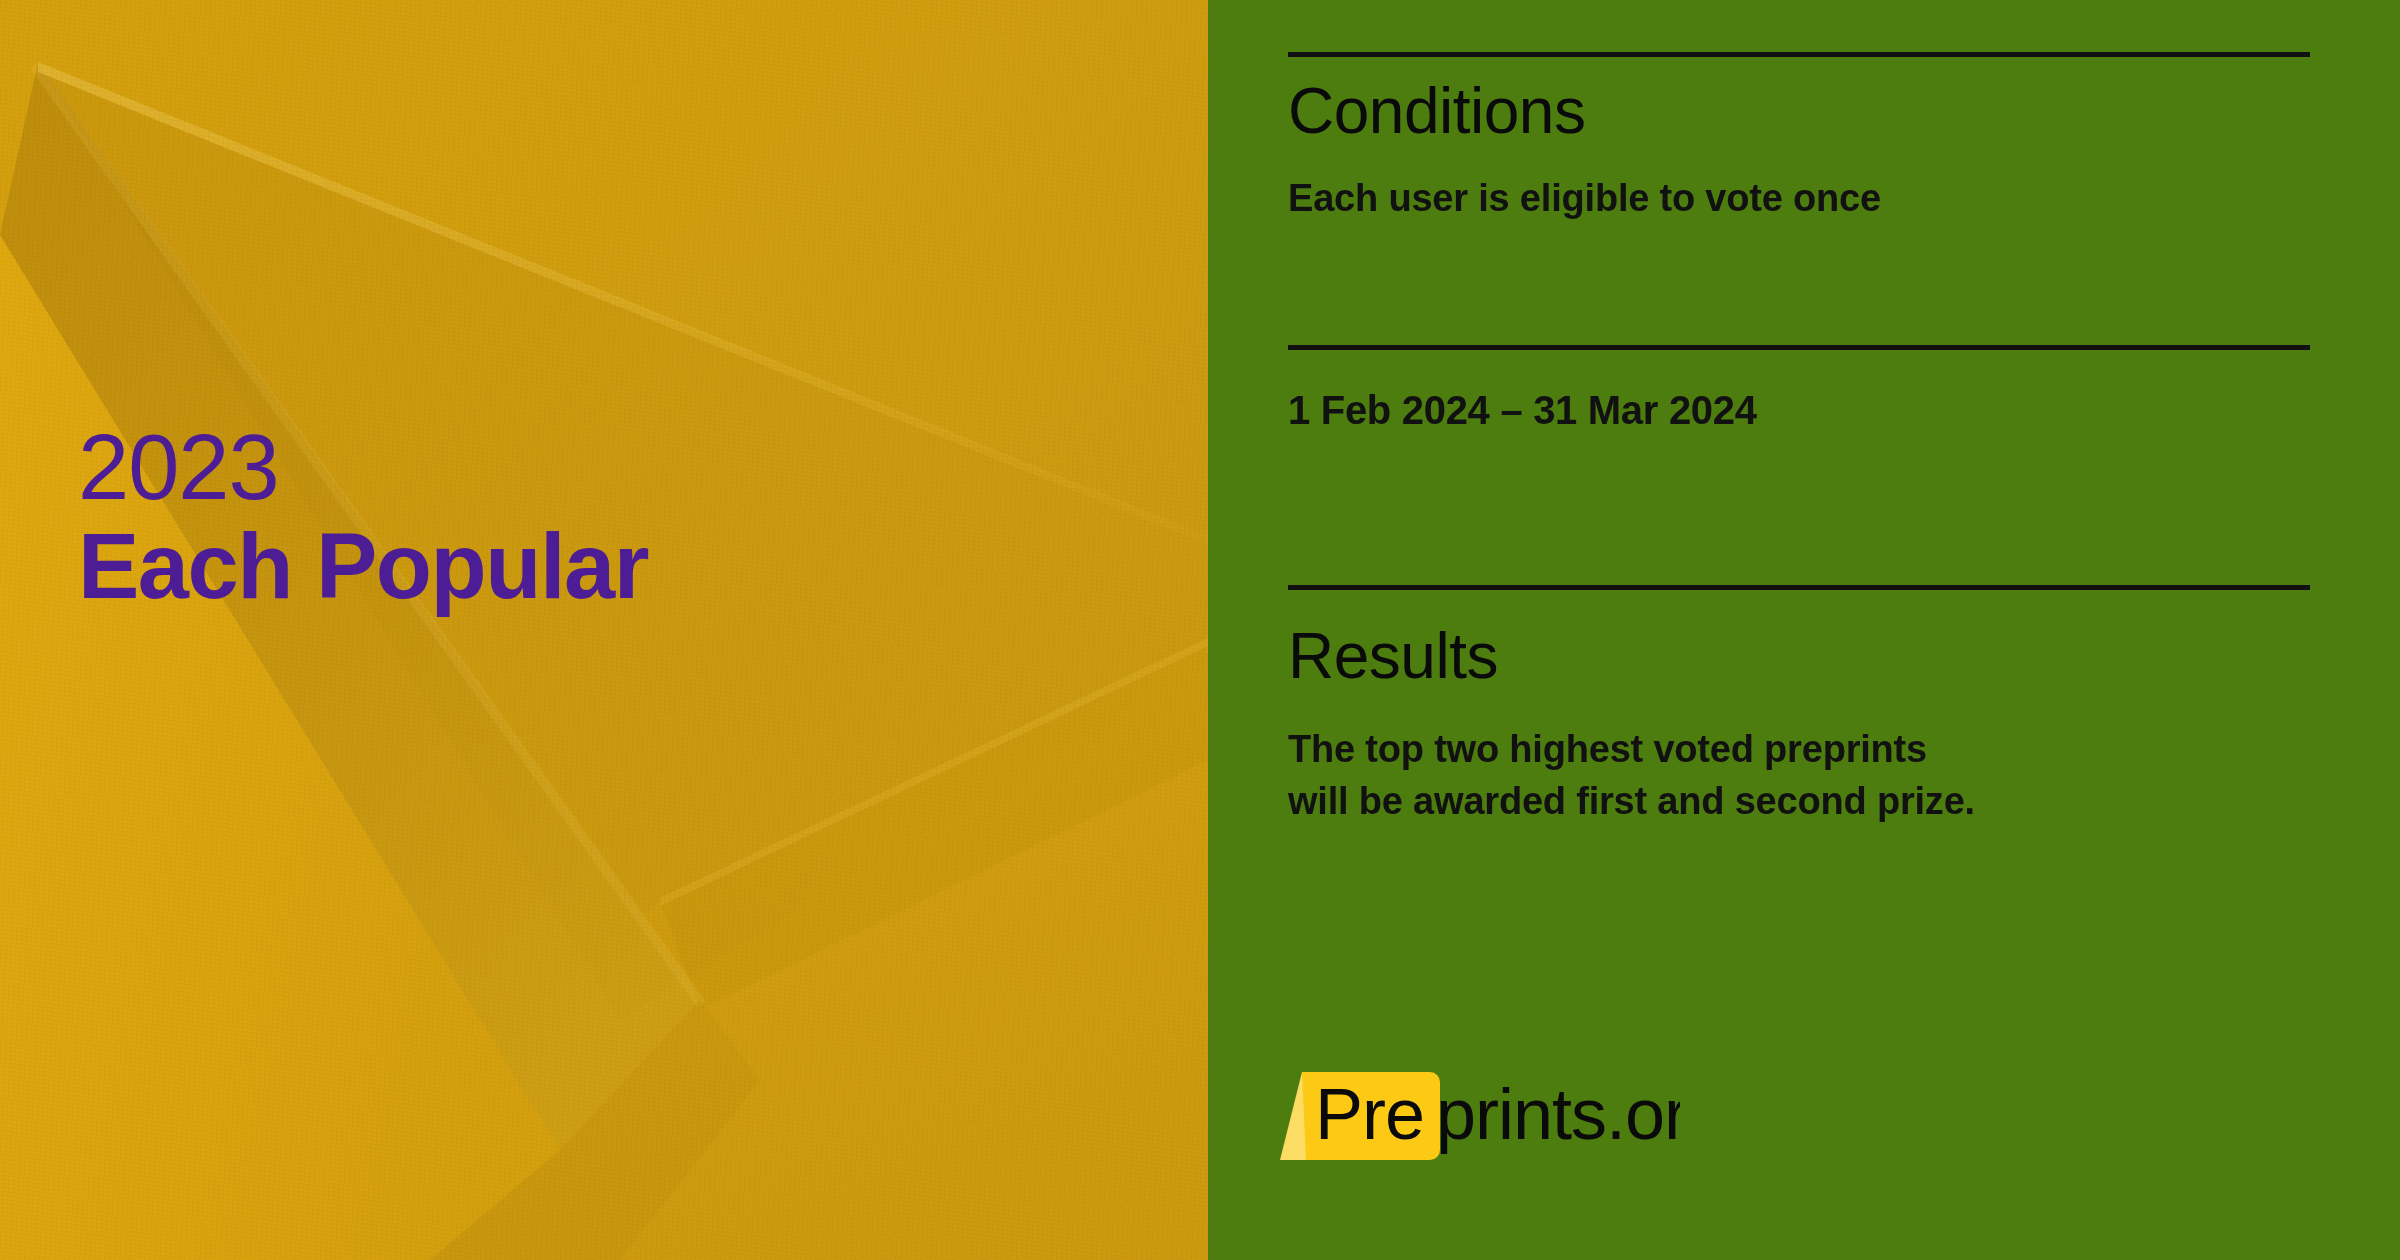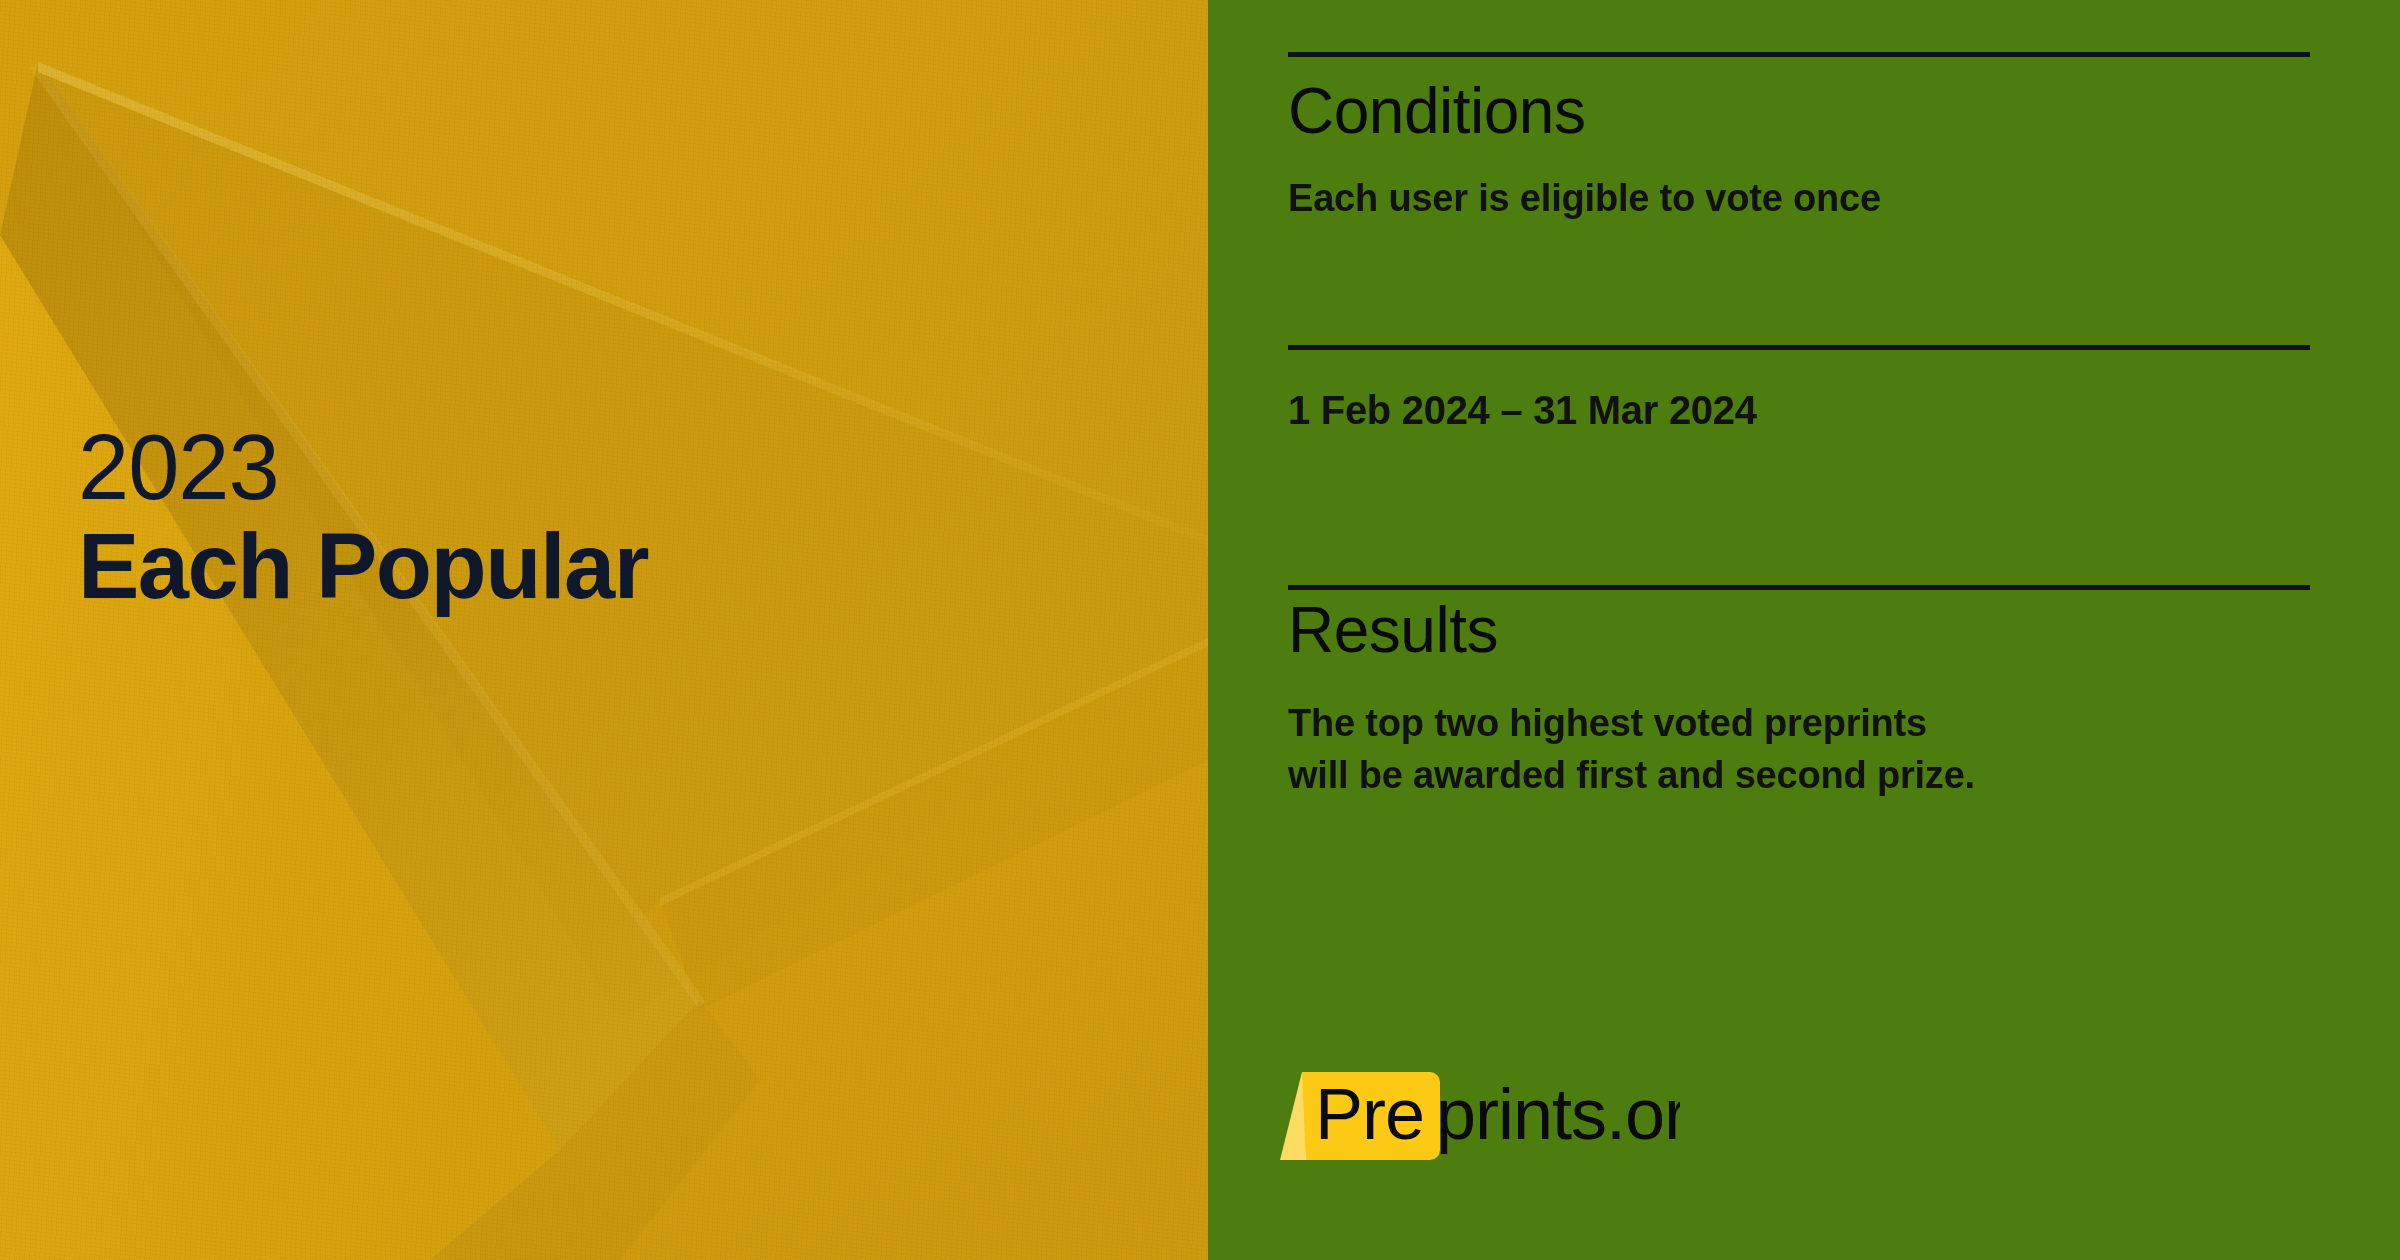--- a/index.html
+++ b/index.html
@@ -55,21 +55,21 @@
         rgba(255,240,190,0.22) 1px, rgba(255,240,190,0.22) 3px,
         rgba(90,60,0,0.12) 3px, rgba(90,60,0,0.12) 4px);
     pointer-events: none;
   }
 
   .title-block {
     position: absolute;
     left: 78px;
     top: 418px;
     z-index: 5;
-    color: #0f172a;
+    color: #4c1d95;
   }
 
   .title-year {
     font-size: 92px;
     font-weight: 400;
     line-height: 1.08;
     letter-spacing: -1px;
   }
 
   .title-main {
@@ -135,21 +135,21 @@
   
   #sec-conditions       { top: 52px; }
   #sec-conditions .sec-heading { margin-top: 22px; }
   #sec-conditions .sec-body    { margin-top: 30px; }
 
   #sec-voting           { top: 345px; }
   #sec-voting .sec-heading     { margin-top: 22px; }
   #sec-voting .date-line       { margin-top: 38px; }
 
   #sec-results          { top: 585px; }
-  #sec-results .sec-heading    { margin-top: 8px; }
+  #sec-results .sec-heading    { margin-top: 34px; }
   #sec-results .sec-body       { margin-top: 36px; }
 
   
   .logo {
     position: absolute;
     left: 72px;
     top: 1062px;
     height: 110px;
     display: flex;
     align-items: flex-start;

